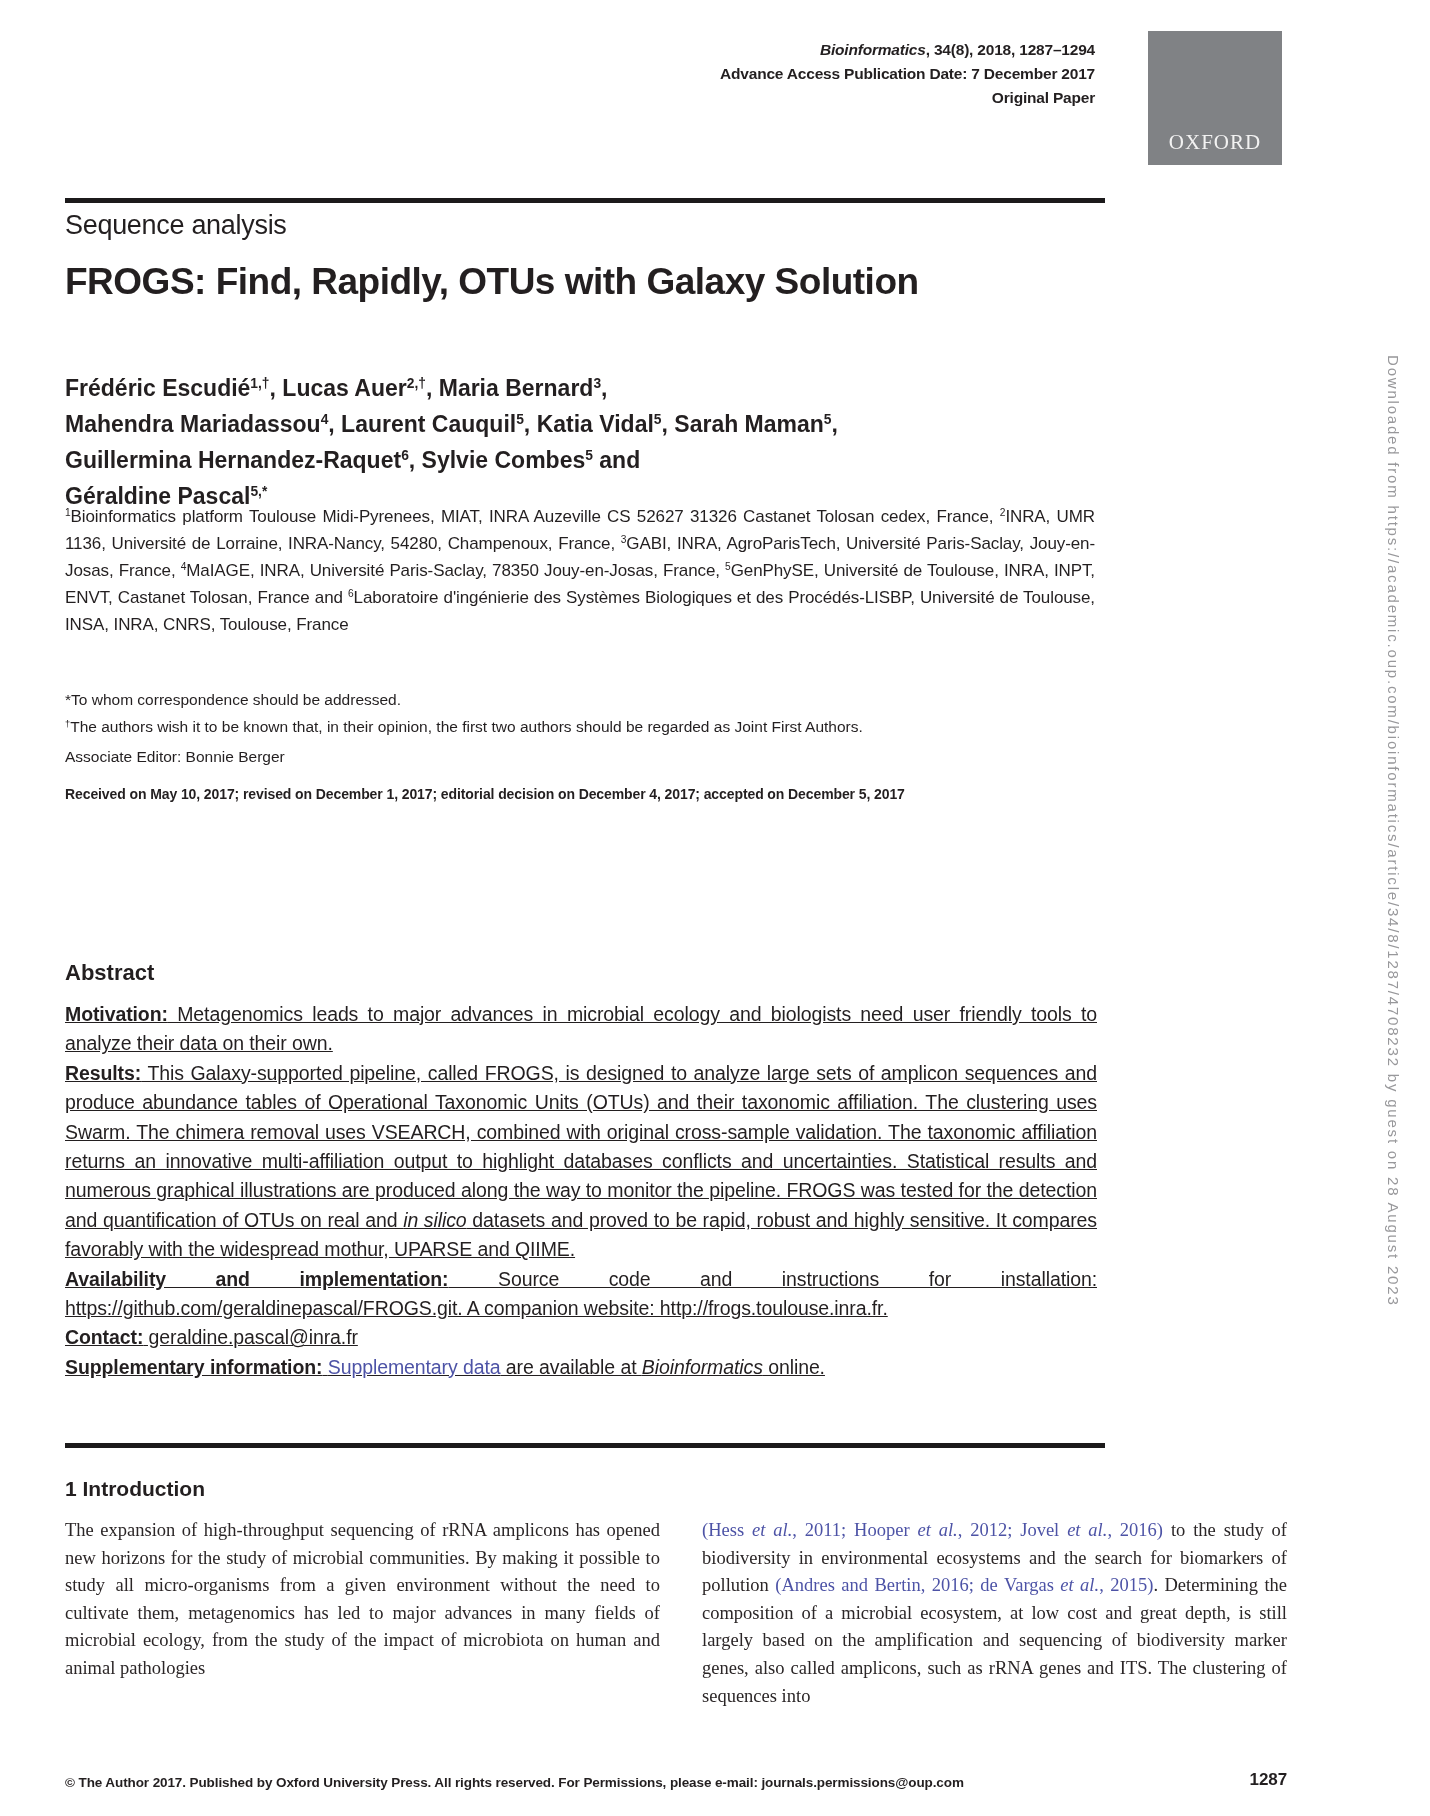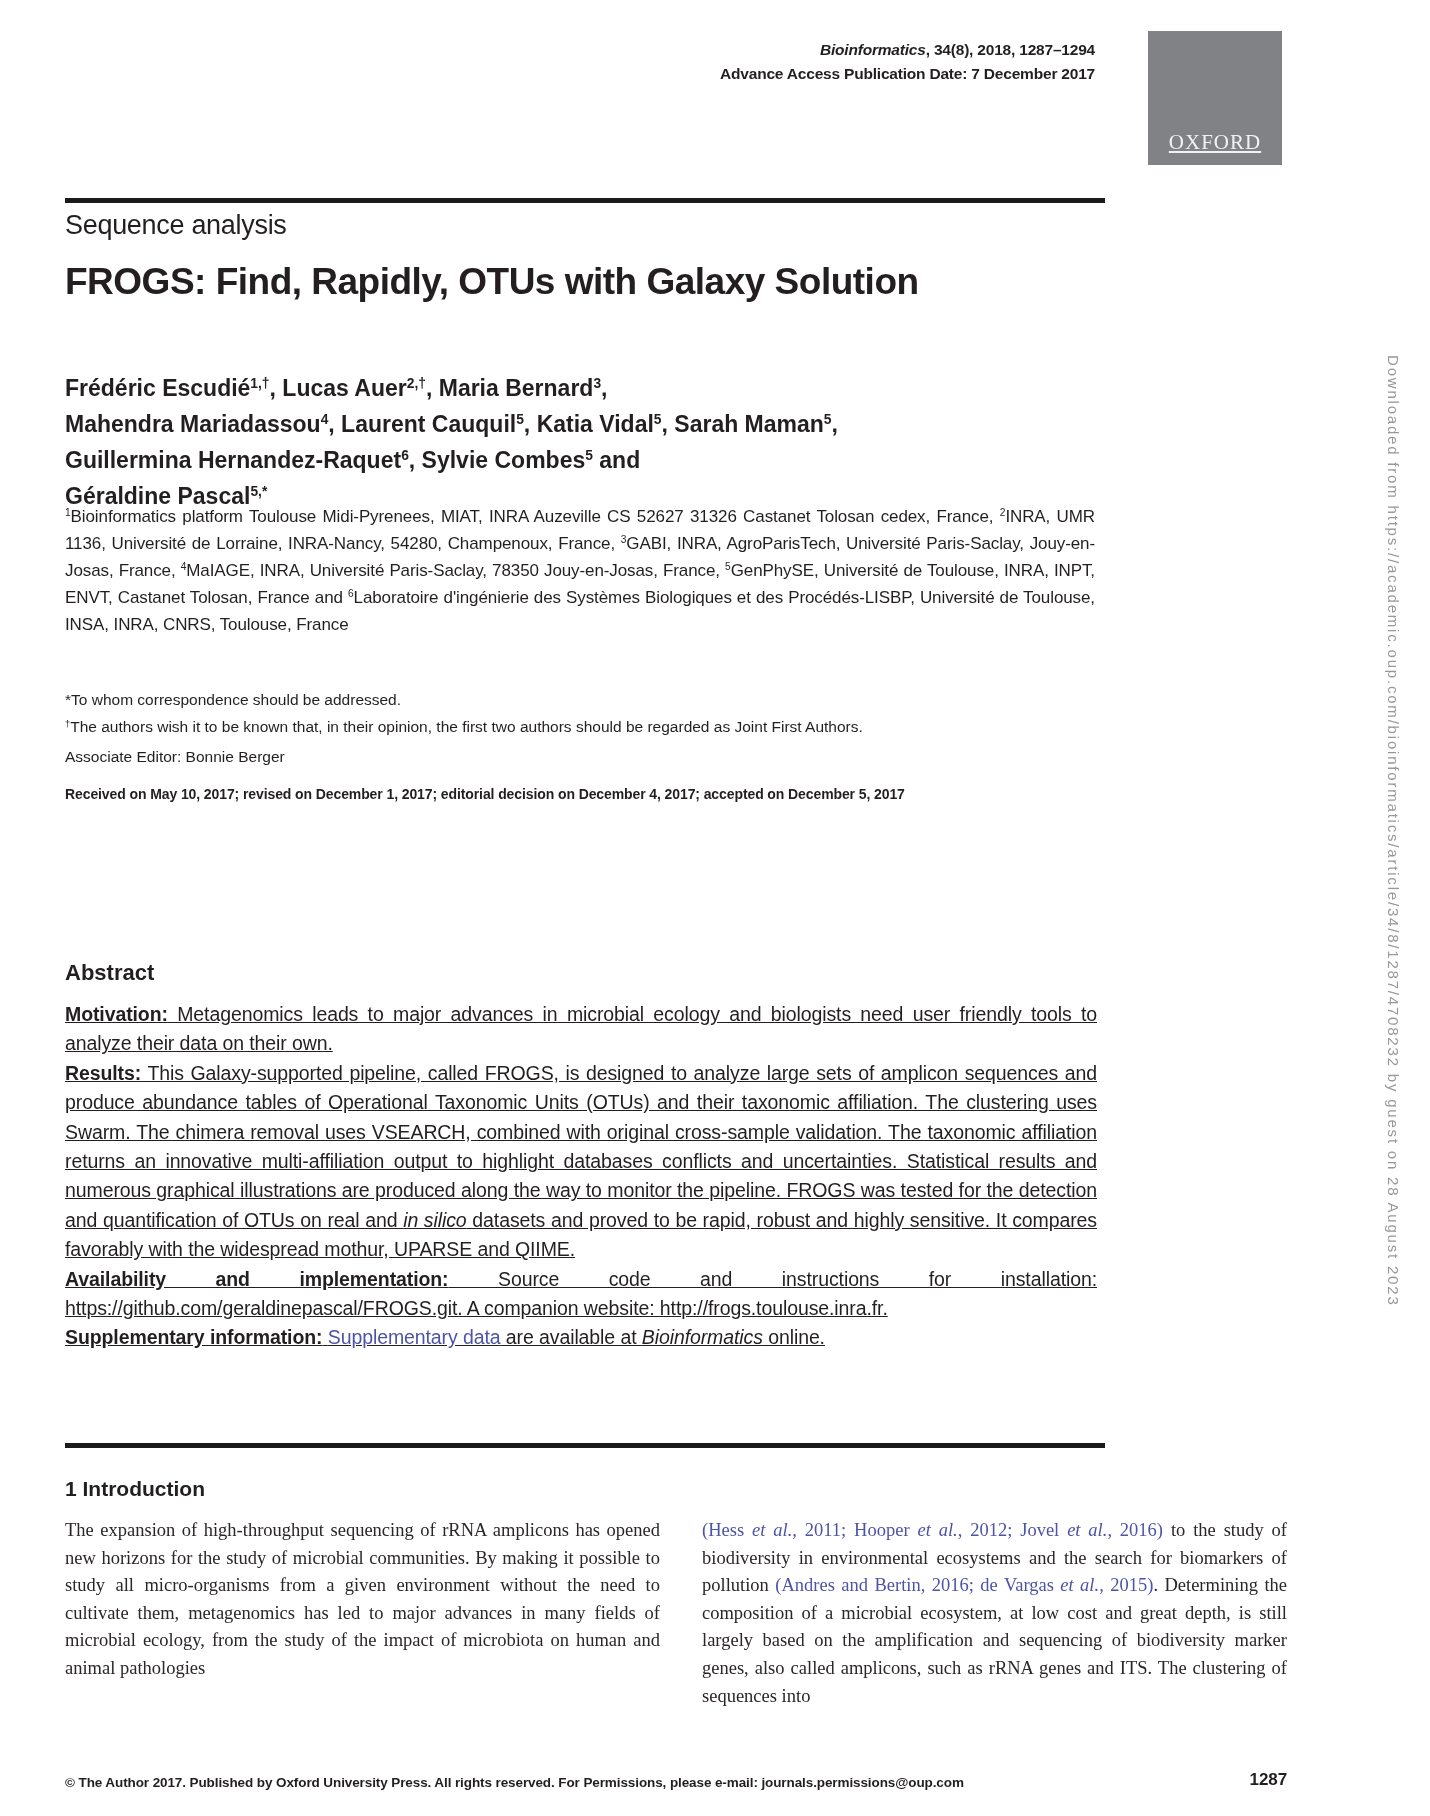--- a/index.html
+++ b/index.html
@@ -5,21 +5,21 @@
   html,body{margin:0;padding:0;background:#ffffff;}
   .page{position:relative;width:1430px;height:1816px;background:#ffffff;overflow:hidden;
         font-family:"Liberation Sans",sans-serif;color:#231f20;padding-left:24px;}
 
   
   .pub-info{position:absolute;top:38px;left:65px;width:1030px;text-align:right;
             font-size:15.5px;font-weight:bold;line-height:24px;letter-spacing:-0.2px;}
   .oxford-box{position:absolute;left:1148px;top:31px;width:134px;height:134px;background:#808285;
               display:flex;align-items:flex-end;justify-content:center;}
   .oxford-box span{font-family:"Liberation Serif",serif;color:#f2f2f2;font-size:21px;
-                   letter-spacing:1px;padding-bottom:10px;text-decoration:underline;}
+                   letter-spacing:1px;padding-bottom:10px;}
 
   .rule{position:absolute;left:65px;width:1040px;height:5px;background:#1c1a1b;}
   .rule-top{top:198px;}
   .rule-mid{top:1443px;}
 
   .category{position:absolute;top:210px;left:65px;font-size:27px;letter-spacing:-0.3px;}
   .title{position:absolute;top:256px;left:65px;width:860px;margin:0;
          font-size:37px;font-weight:bold;line-height:52px;letter-spacing:-0.5px;}
   .authors{position:absolute;top:372px;left:65px;width:1030px;
            font-size:23px;font-weight:bold;line-height:33px;}
@@ -55,20 +55,21 @@
   a.link{color:#4d53a6;text-decoration:none;cursor:pointer;}
 </style>
 </head>
 <body>
 
 <div class="page">
 
   <div class="pub-info">
     <div><span class="it bd">Bioinformatics</span><span class="bd">, 34(8), 2018, 1287–1294</span></div>
     <div>Advance Access Publication Date: 7 December 2017</div>
+    <div>Original Paper</div>
   </div>
 
   <div class="oxford-box">
     <span>OXFORD</span>
   </div>
 
   <div class="rule rule-top"></div>
 
   <div class="category">Sequence analysis</div>
 
@@ -90,20 +91,21 @@
   </div>
 
   <div class="history">Received on May 10, 2017; revised on December 1, 2017; editorial decision on December 4, 2017; accepted on December 5, 2017</div>
 
   <div class="abs-head">Abstract</div>
 
   <div class="abs-body">
     <p><span class="bd">Motivation:</span><span> Metagenomics leads to major advances in microbial ecology and biologists need user friendly tools to analyze their data on their own.</span></p>
     <p><span class="bd">Results:</span><span> This Galaxy-supported pipeline, called FROGS, is designed to analyze large sets of amplicon sequences and produce abundance tables of Operational Taxonomic Units (OTUs) and their taxonomic affiliation. The clustering uses Swarm. The chimera removal uses VSEARCH, combined with original cross-sample validation. The taxonomic affiliation returns an innovative multi-affiliation output to highlight databases conflicts and uncertainties. Statistical results and numerous graphical illustrations are produced along the way to monitor the pipeline. FROGS was tested for the detection and quantification of OTUs on real and </span><span class="it">in silico</span><span> datasets and proved to be rapid, robust and highly sensitive. It compares favorably with the widespread mothur, UPARSE and QIIME.</span></p>
     <p><span class="bd">Availability and implementation:</span><span> Source code and instructions for installation: https://github.com/geraldinepascal/FROGS.git. A companion website: http://frogs.toulouse.inra.fr.</span></p>
+    <p><span class="bd">Contact:</span><span> geraldine.pascal@inra.fr</span></p>
     <p><span class="bd">Supplementary information:</span><span> </span><a class="link">Supplementary data</a><span> are available at </span><span class="it">Bioinformatics</span><span> online.</span></p>
   </div>
 
   <div class="rule rule-mid"></div>
 
   <div class="intro-head">1 Introduction</div>
 
   <div class="colwrap">
     <div class="col col-left">The expansion of high-throughput sequencing of rRNA amplicons has opened new horizons for the study of microbial communities. By making it possible to study all micro-organisms from a given environment without the need to cultivate them, metagenomics has led to major advances in many fields of microbial ecology, from the study of the impact of microbiota on human and animal pathologies</div>
     <div class="col col-right"><a class="link">(Hess </a><a class="link it">et al.</a><a class="link">, 2011; Hooper </a><a class="link it">et al.</a><a class="link">, 2012; Jovel </a><a class="link it">et al.</a><a class="link">, 2016)</a><span> to the study of biodiversity in environmental ecosystems and the search for biomarkers of pollution </span><a class="link">(Andres and Bertin, 2016; de Vargas </a><a class="link it">et al.</a><a class="link">, 2015)</a><span>. Determining the composition of a microbial ecosystem, at low cost and great depth, is still largely based on the amplification and sequencing of biodiversity marker genes, also called amplicons, such as rRNA genes and ITS. The clustering of sequences into</span></div>

